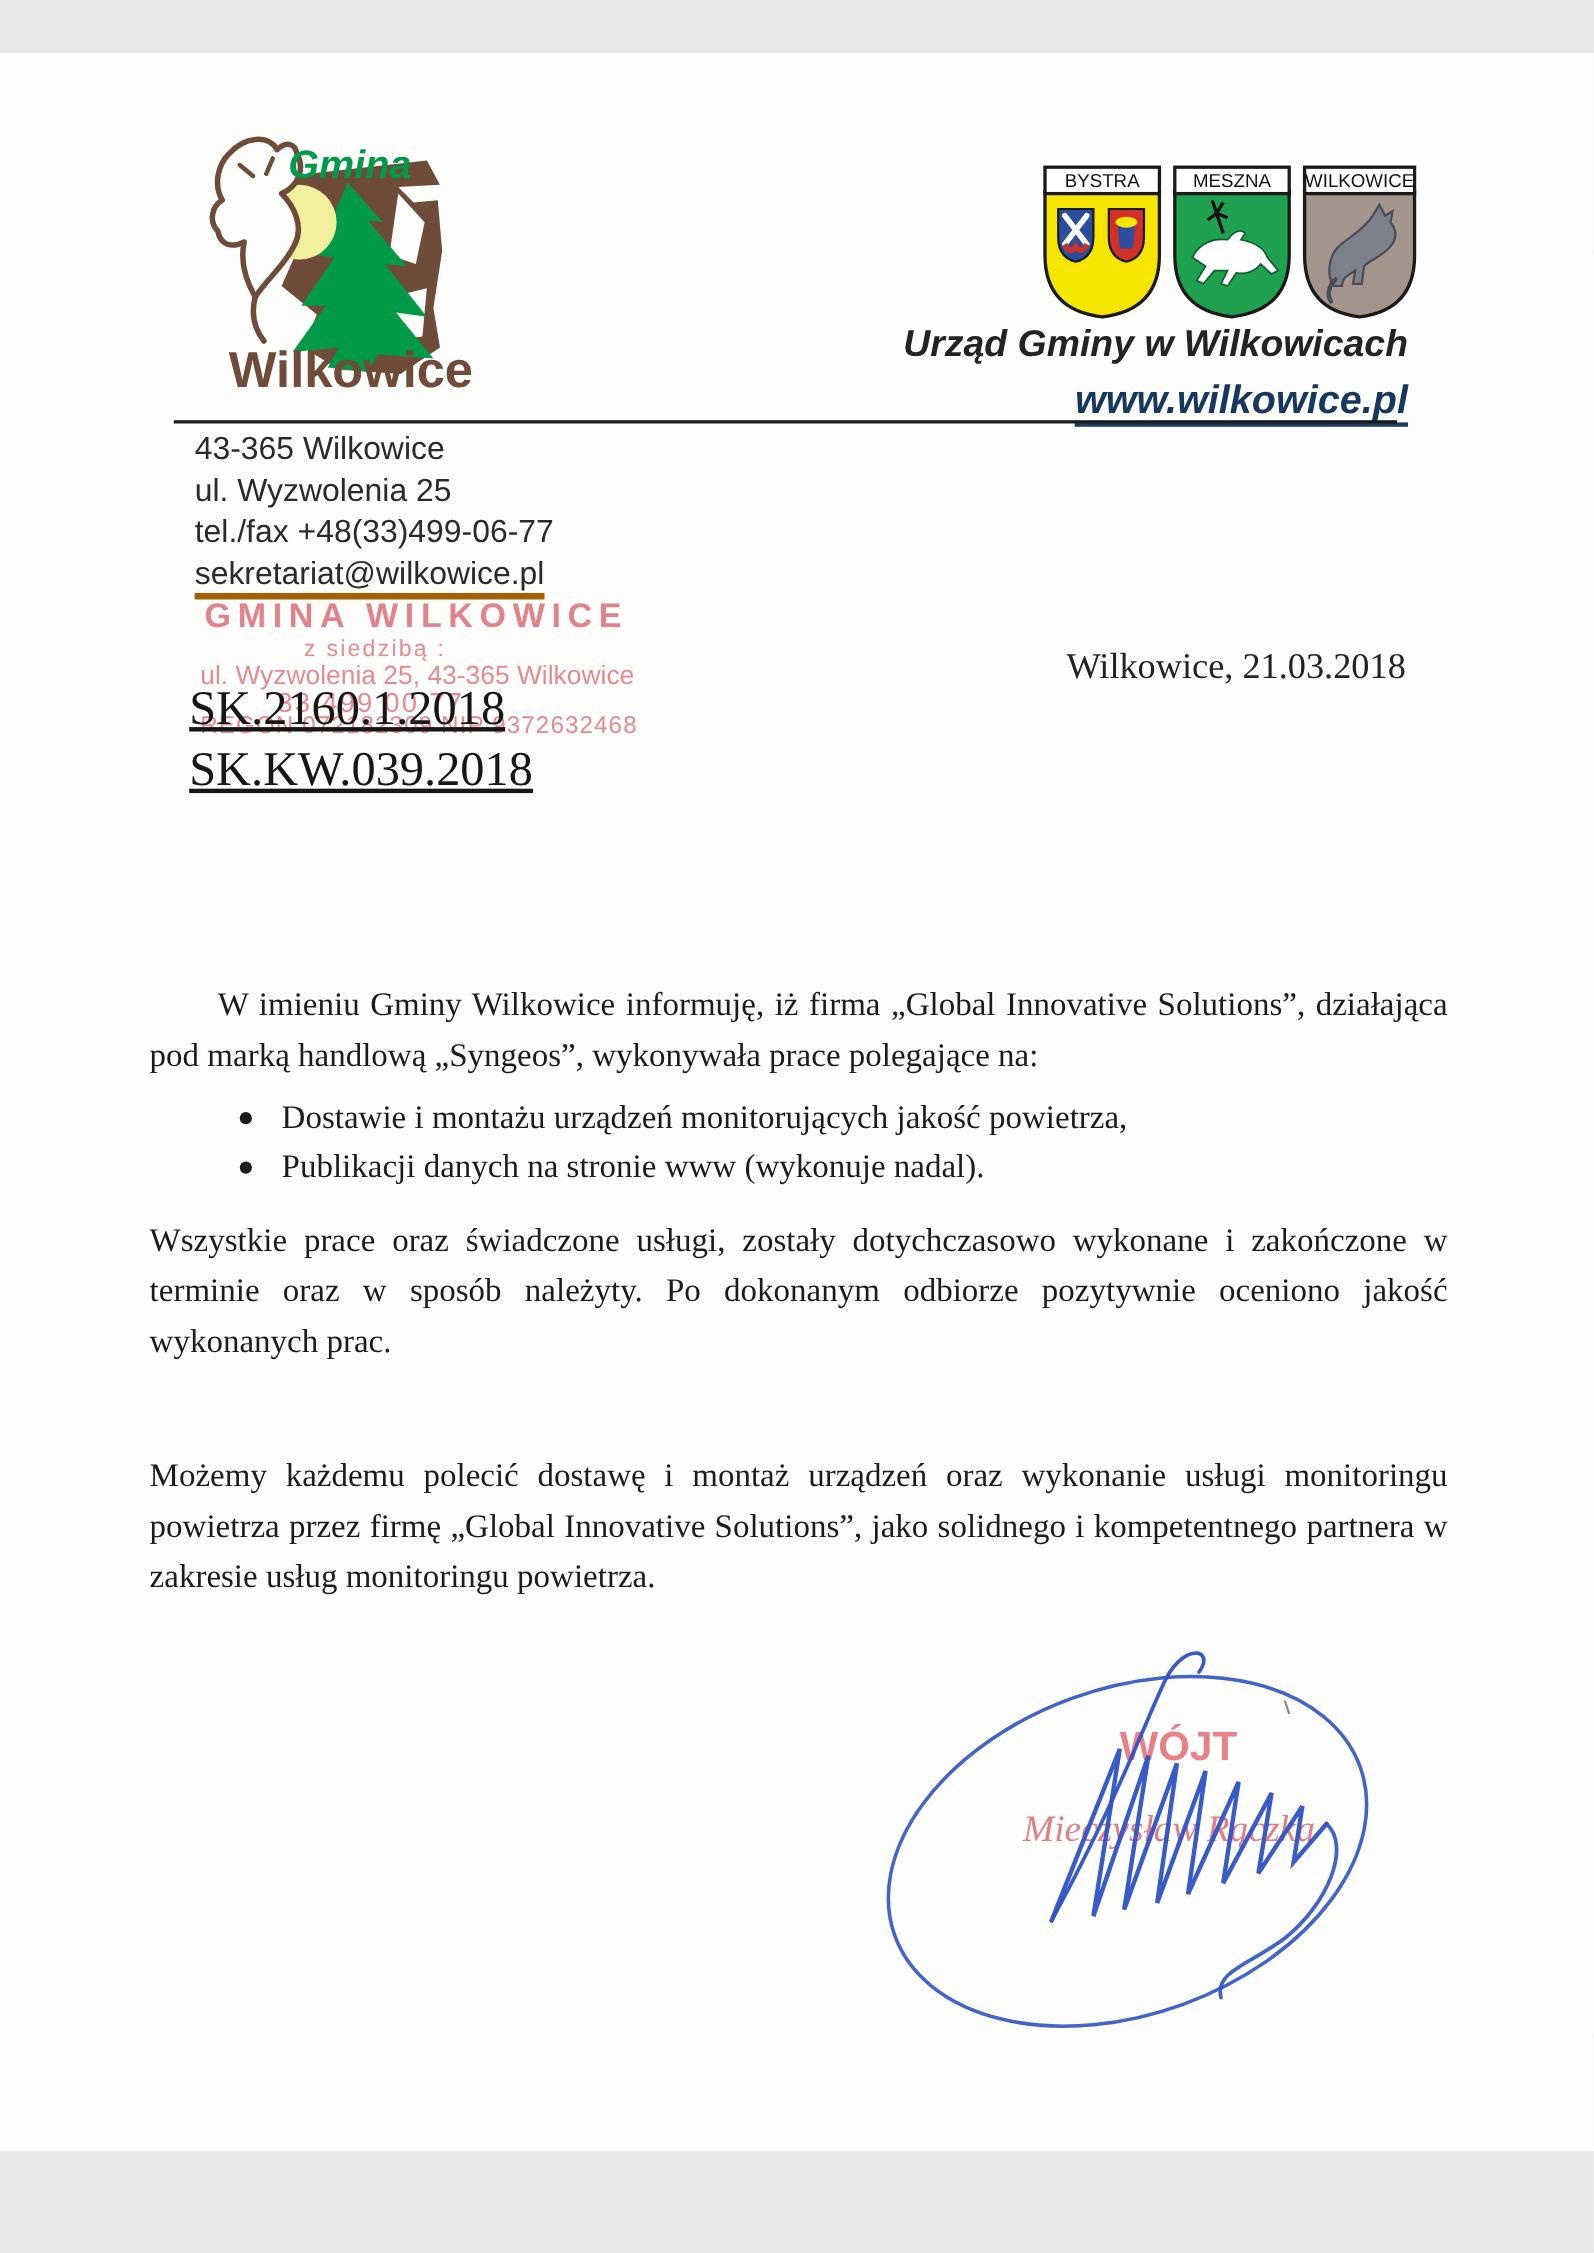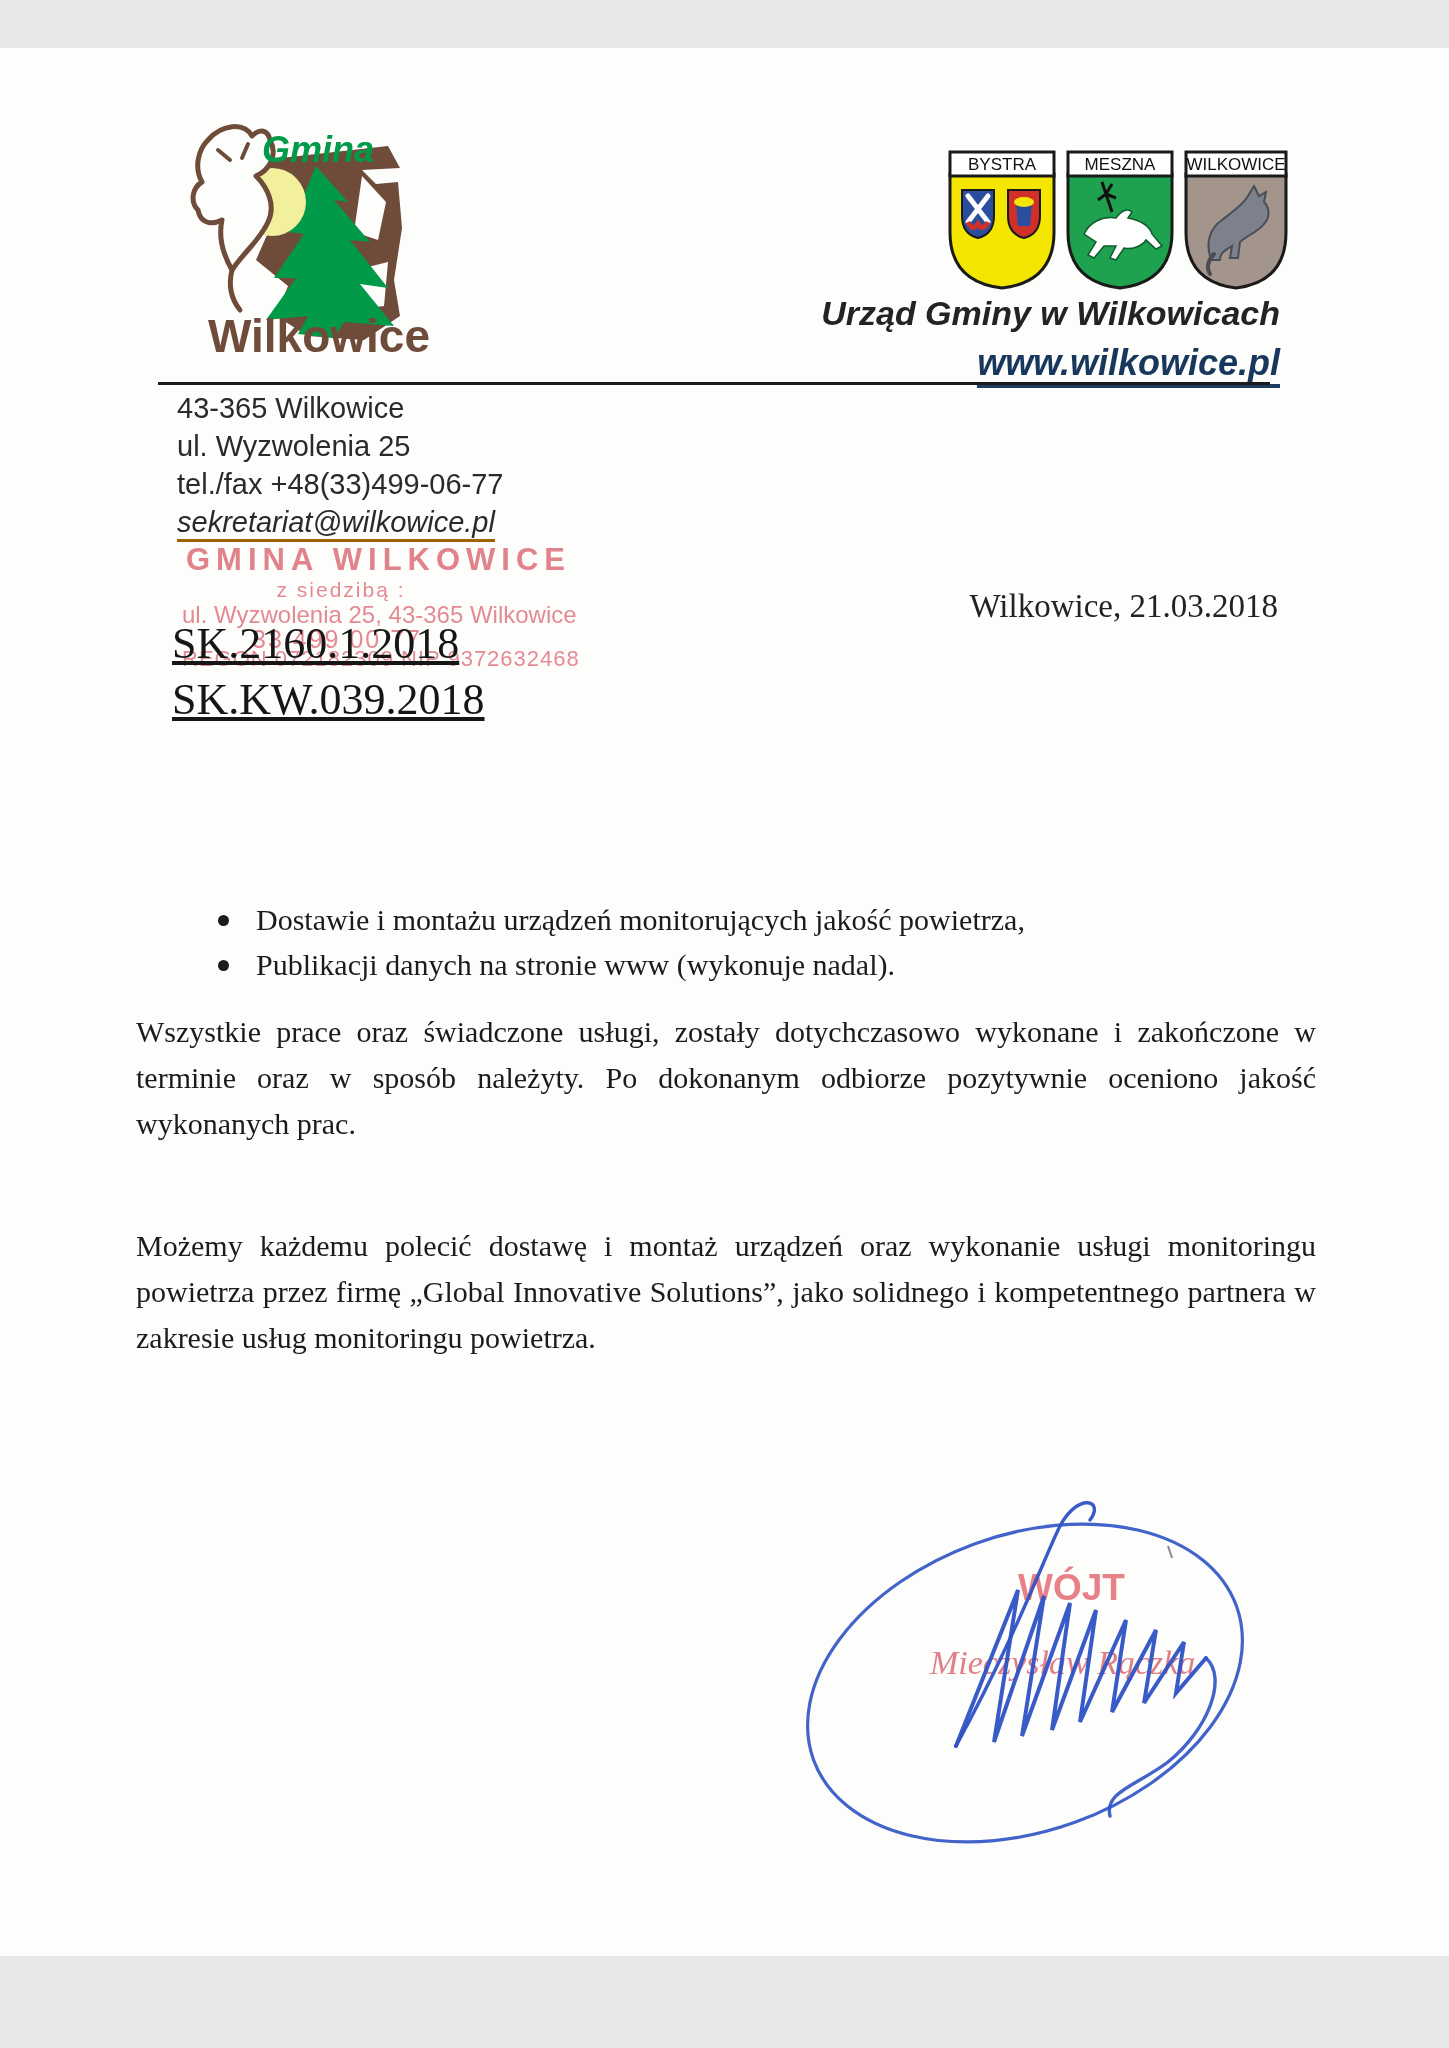--- a/index.html
+++ b/index.html
@@ -28,21 +28,21 @@
   .website span{border-bottom:4px solid #1c3c60;padding-bottom:1px;}
   .header-rule{
     position:absolute;left:158px;top:334px;width:1112px;height:3px;
     background:#1b1b1b;
   }
   
   .contact{
     position:absolute;left:177px;top:341px;
     font-family:"Liberation Sans",sans-serif;font-size:29px;line-height:38px;color:#2a2a2a;
   }
-  .contact .email span{border-bottom:3px solid #a16207;padding-bottom:1px;font-style:italic;}
+  .contact .email span{border-bottom:6px solid #a16207;padding-bottom:1px;}
   
   .stamp{position:absolute;left:0;top:0;color:#dd6e78;font-family:"Liberation Sans",sans-serif;z-index:1;}
   .stamp div{position:absolute;white-space:nowrap;}
   .stamp-l1{left:186px;top:494px;font-size:31px;letter-spacing:6px;font-weight:bold;opacity:.85;}
   .stamp-l2{left:186px;top:530px;width:310px;text-align:center;font-size:21px;letter-spacing:2px;opacity:.8;}
   .stamp-l3{left:182px;top:553px;font-size:24px;opacity:.8;}
   .stamp-l4{left:252px;top:577px;font-size:25px;letter-spacing:2px;opacity:.8;}
   .stamp-l5{left:182px;top:598px;font-size:22px;letter-spacing:1px;opacity:.8;}
   .case-codes div{position:absolute;font-family:"Liberation Serif",serif;font-size:44px;color:#161616;z-index:2;white-space:nowrap;text-decoration:underline;}
   .code-1{left:172px;top:570px;}
@@ -162,20 +162,21 @@
 
   <div class="case-codes">
     <div class="code-1">SK.2160.1.2018</div>
     <div class="code-2">SK.KW.039.2018</div>
   </div>
 
   <div class="dateline">Wilkowice, 21.03.2018</div>
 
 
   <div class="body-text">
+    <p class="p1">W imieniu Gminy Wilkowice informuję, iż firma „Global Innovative Solutions”, działająca pod marką handlową „Syngeos”, wykonywała prace polegające na:</p>
     <ul class="bullet-list">
       <li><span>Dostawie i montażu urządzeń monitorujących jakość powietrza,</span></li>
       <li><span>Publikacji danych na stronie www (wykonuje nadal).</span></li>
     </ul>
     <p class="p2">Wszystkie prace oraz świadczone usługi, zostały dotychczasowo wykonane i zakończone w terminie oraz w sposób należyty. Po dokonanym odbiorze pozytywnie oceniono jakość wykonanych prac.</p>
     <p class="p3">Możemy każdemu polecić dostawę i montaż urządzeń oraz wykonanie usługi monitoringu powietrza przez firmę „Global Innovative Solutions”, jako solidnego i kompetentnego partnera w zakresie usług monitoringu powietrza.</p>
   </div>
 
   <svg class="signature-svg" width="520" height="400" viewBox="0 0 520 400">
 

